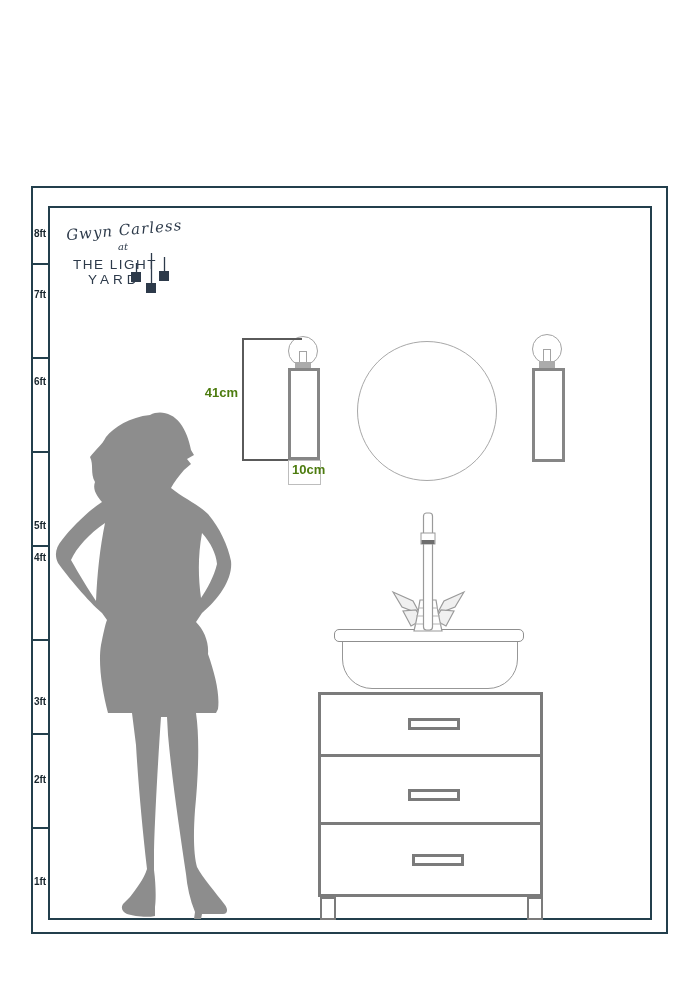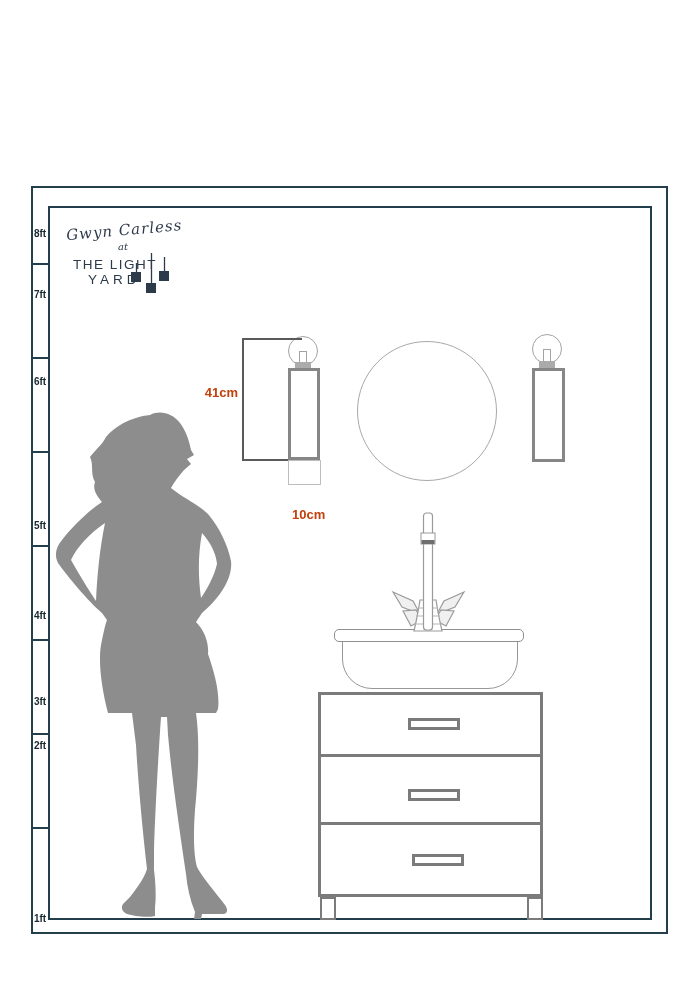--- a/index.html
+++ b/index.html
@@ -20,21 +20,21 @@
   .at-word{left:118px;top:241px;font-family:"DejaVu Serif",serif;font-style:italic;font-size:10px;color:#2d3a4a;}
   .brand-1{left:73px;top:257px;font-size:13.5px;letter-spacing:1.5px;color:#2d3a4a;}
   .brand-2{left:88px;top:272px;font-size:13.5px;letter-spacing:4px;color:#2d3a4a;}
 
   
   .bulb{width:30px;height:30px;border:1.5px solid #a3a3a3;border-radius:50%;background:#fff;}
   .stem{width:8px;height:13px;border:1.2px solid #a3a3a3;background:#fff;}
   .socket{width:16px;height:7px;background:#ababab;}
   .sconce-body{border:3px solid #868686;background:#fff;}
   .ext-box{border:1.5px solid #bdbdbd;background:#fff;}
-  .dim-text{font-size:13px;font-weight:bold;color:#c2410c;}
+  .dim-text{font-size:13px;font-weight:bold;color:#4d7c0f;}
   .dim-line{background:#5a5a5a;}
   .mirror{left:357px;top:341px;width:140px;height:140px;border:1.5px solid #a8a8a8;border-radius:50%;background:#fff;}
 
   
   .basin-bowl{left:342px;top:640px;width:176px;height:49px;border:1.5px solid #979797;
               border-radius:0 0 30px 30px;background:#fff;}
   .basin-rim{left:334px;top:629px;width:190px;height:13px;border:1.5px solid #8f8f8f;
              border-radius:5px;background:#fff;}
   .cabinet{left:318px;top:692px;width:225px;height:205px;border:3px solid #7b7b7b;background:#fff;}
   .divider{left:321px;width:219px;height:3px;background:#7b7b7b;}
@@ -54,24 +54,24 @@
   <div class="abs tick" style="top:451px"></div>
   <div class="abs tick" style="top:545px"></div>
   <div class="abs tick" style="top:639px"></div>
   <div class="abs tick" style="top:733px"></div>
   <div class="abs tick" style="top:827px"></div>
 
   <div class="abs ft-label" style="top:228px">8ft</div>
   <div class="abs ft-label" style="top:289px">7ft</div>
   <div class="abs ft-label" style="top:376px">6ft</div>
   <div class="abs ft-label" style="top:520px">5ft</div>
-  <div class="abs ft-label" style="top:610px">4ft</div>
+  <div class="abs ft-label" style="top:552px">4ft</div>
   <div class="abs ft-label" style="top:696px">3ft</div>
-  <div class="abs ft-label" style="top:740px">2ft</div>
-  <div class="abs ft-label" style="top:913px">1ft</div>
+  <div class="abs ft-label" style="top:774px">2ft</div>
+  <div class="abs ft-label" style="top:876px">1ft</div>
 
   <div class="abs script-name">Gwyn Carless</div>
   <div class="abs at-word">at</div>
   <div class="abs brand-1">THE LIGHT</div>
   <div class="abs brand-2">YARD</div>
   <svg class="abs" style="left:125px;top:248px" width="50" height="50" viewBox="0 0 50 50">
     <line x1="11.5" y1="15" x2="11.5" y2="24" stroke="#2d3a4a" stroke-width="1.3"></line>
     <rect x="6" y="24" width="10" height="10" fill="#2d3a4a"></rect>
     <line x1="26.5" y1="5" x2="26.5" y2="35" stroke="#2d3a4a" stroke-width="1.3"></line>
     <rect x="21" y="35" width="10" height="10" fill="#2d3a4a"></rect>
@@ -81,21 +81,21 @@
 
   <div class="abs bulb" style="left:288px;top:336px"></div>
   <div class="abs stem" style="left:299px;top:351px"></div>
   <div class="abs socket" style="left:295px;top:362px"></div>
   <div class="abs sconce-body" style="left:288px;top:368px;width:32px;height:92px"></div>
   <div class="abs ext-box" style="left:288px;top:460px;width:33px;height:25px"></div>
   <div class="abs dim-line" style="left:242px;top:338px;width:1.5px;height:122px"></div>
   <div class="abs dim-line" style="left:242px;top:338px;width:60px;height:1.5px"></div>
   <div class="abs dim-line" style="left:242px;top:459px;width:46px;height:1.5px"></div>
   <div class="abs dim-text" style="left:202px;top:385px;width:36px;text-align:right">41cm</div>
-  <div class="abs dim-text" style="left:292px;top:507px">10cm</div>
+  <div class="abs dim-text" style="left:292px;top:462px">10cm</div>
 
   <div class="abs mirror"></div>
 
   <div class="abs bulb" style="left:532px;top:334px"></div>
   <div class="abs stem" style="left:543px;top:349px"></div>
   <div class="abs socket" style="left:539px;top:361px"></div>
   <div class="abs sconce-body" style="left:532px;top:368px;width:33px;height:94px"></div>
 
   <div class="abs basin-bowl"></div>
   <div class="abs basin-rim"></div>

